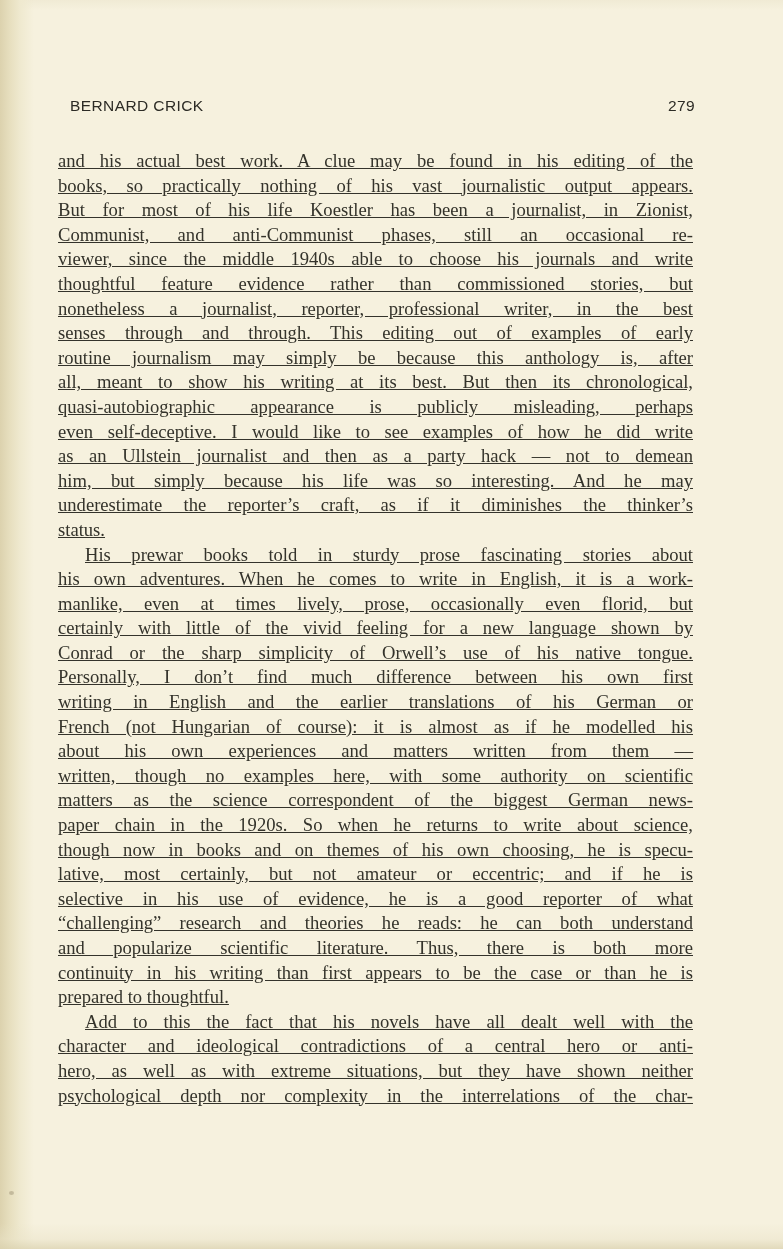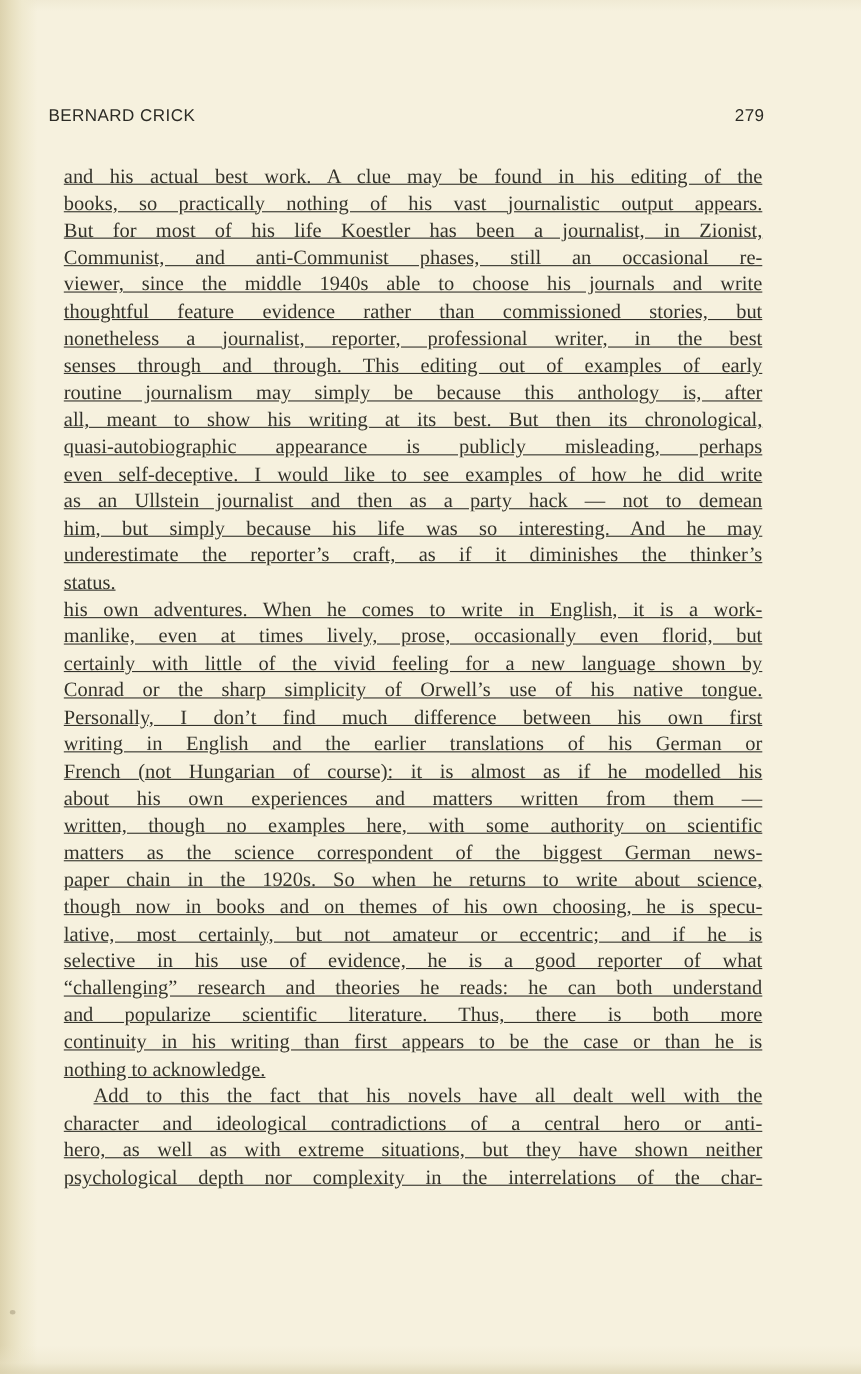--- a/index.html
+++ b/index.html
@@ -41,21 +41,21 @@
   }
   .speck {
     position: absolute;
     left: 9px; top: 1191px;
     width: 5px; height: 4px;
     border-radius: 50%;
     background: rgba(150,140,110,0.45);
   }
   .header {
     position: absolute;
-    left: 44px;
+    left: 70px;
     right: 88px;
     top: 97px;
     display: flex;
     justify-content: space-between;
     align-items: baseline;
     font-family: "Liberation Sans", sans-serif;
     font-size: 15.5px;
     color: #2c2b25;
     letter-spacing: 0.4px;
   }
@@ -105,38 +105,39 @@
         <div class="line">routine journalism may simply be because this anthology is, after</div>
         <div class="line">all, meant to show his writing at its best. But then its chronological,</div>
         <div class="line">quasi-autobiographic appearance is publicly misleading, perhaps</div>
         <div class="line">even self-deceptive. I would like to see examples of how he did write</div>
         <div class="line">as an Ullstein journalist and then as a party hack — not to demean</div>
         <div class="line">him, but simply because his life was so interesting. And he may</div>
         <div class="line">underestimate the reporter’s craft, as if it diminishes the thinker’s</div>
         <div class="line endline">status.</div>
       </div>
       <div class="para">
+        <div class="line indent">His prewar books told in sturdy prose fascinating stories about</div>
         <div class="line">his own adventures. When he comes to write in English, it is a work-</div>
         <div class="line">manlike, even at times lively, prose, occasionally even florid, but</div>
         <div class="line">certainly with little of the vivid feeling for a new language shown by</div>
         <div class="line">Conrad or the sharp simplicity of Orwell’s use of his native tongue.</div>
         <div class="line">Personally, I don’t find much difference between his own first</div>
         <div class="line">writing in English and the earlier translations of his German or</div>
         <div class="line">French (not Hungarian of course): it is almost as if he modelled his</div>
         <div class="line">about his own experiences and matters written from them —</div>
         <div class="line">written, though no examples here, with some authority on scientific</div>
         <div class="line">matters as the science correspondent of the biggest German news-</div>
         <div class="line">paper chain in the 1920s. So when he returns to write about science,</div>
         <div class="line">though now in books and on themes of his own choosing, he is specu-</div>
         <div class="line">lative, most certainly, but not amateur or eccentric; and if he is</div>
         <div class="line">selective in his use of evidence, he is a good reporter of what</div>
         <div class="line">“challenging” research and theories he reads: he can both understand</div>
         <div class="line">and popularize scientific literature. Thus, there is both more</div>
         <div class="line">continuity in his writing than first appears to be the case or than he is</div>
-        <div class="line endline">nothing to acknowledge.</div>
+        <div class="line endline">prepared to thoughtful.</div>
       </div>
       <div class="para">
         <div class="line indent">Add to this the fact that his novels have all dealt well with the</div>
         <div class="line">character and ideological contradictions of a central hero or anti-</div>
         <div class="line">hero, as well as with extreme situations, but they have shown neither</div>
         <div class="line">psychological depth nor complexity in the interrelations of the char-</div>
       </div>
     </div>
 </div>
 

